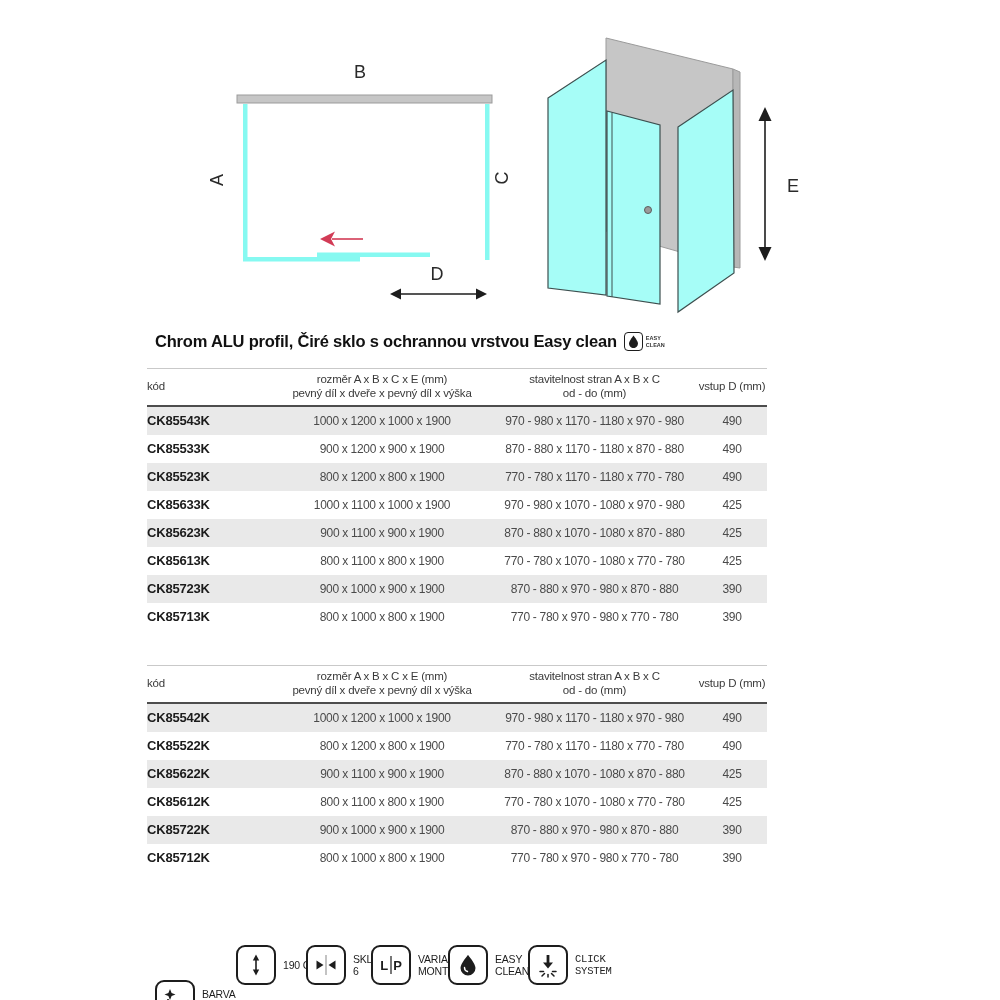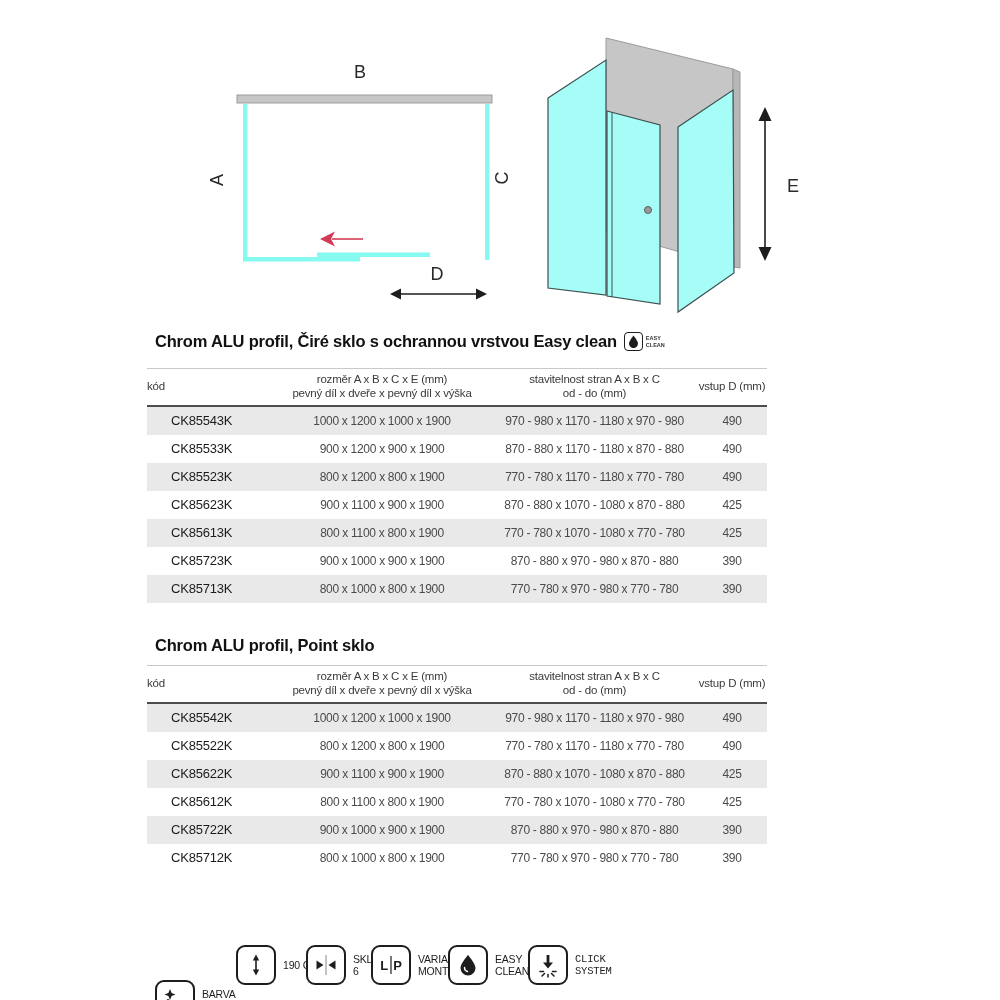--- a/index.html
+++ b/index.html
@@ -30,22 +30,22 @@
   .badge-txt{font-size:5.5px;font-weight:bold;line-height:1.1;color:#333;letter-spacing:0;}
 
   
   table.spec{position:absolute;left:147px;width:620px;border-collapse:collapse;table-layout:fixed;}
   table.spec thead th{font-weight:normal;font-size:11.5px;line-height:1.2;color:#3a3a3a;
        border-top:1px solid var(--rule-light);border-bottom:2px solid var(--rule-dark);
        padding:4px 0;height:24px;vertical-align:middle;letter-spacing:-0.2px;}
   table.spec th.h-code{text-align:left;}
   table.spec tbody td{height:28px;font-size:12px;color:var(--text-mid);text-align:center;
        letter-spacing:-0.3px;padding:0;}
-  table.spec tbody td.c-code{text-align:left;font-weight:normal;font-size:13px;color:var(--text-dark);
-       letter-spacing:-0.2px;padding-left:24px;}
+  table.spec tbody td.c-code{text-align:left;font-weight:bold;font-size:13px;color:var(--text-dark);
+       letter-spacing:-0.2px;}
   table.spec tbody tr:nth-child(odd){background:var(--row-alt);}
 
   
   .foot-item{position:absolute;top:945px;display:flex;align-items:center;gap:7px;}
   .pict{width:36px;height:36px;border:2px solid #1d1d1d;border-radius:9px;background:#fff;
         display:flex;align-items:center;justify-content:center;flex:0 0 auto;}
   .pict-label{font-size:10.5px;line-height:1.15;color:#1d1d1d;letter-spacing:-0.2px;white-space:nowrap;}
 </style>
 </head>
 <body>
@@ -147,20 +147,26 @@
       <td>490</td>
     </tr>
 
     <tr>
       <td class="c-code">CK85523K</td>
       <td>800 x 1200 x 800 x 1900</td>
       <td>770 - 780 x 1170 - 1180 x 770 - 780</td>
       <td>490</td>
     </tr>
 
+    <tr>
+      <td class="c-code">CK85633K</td>
+      <td>1000 x 1100 x 1000 x 1900</td>
+      <td>970 - 980 x 1070 - 1080 x 970 - 980</td>
+      <td>425</td>
+    </tr>
 
     <tr>
       <td class="c-code">CK85623K</td>
       <td>900 x 1100 x 900 x 1900</td>
       <td>870 - 880 x 1070 - 1080 x 870 - 880</td>
       <td>425</td>
     </tr>
 
     <tr>
       <td class="c-code">CK85613K</td>
@@ -178,23 +184,20 @@
 
     <tr>
       <td class="c-code">CK85713K</td>
       <td>800 x 1000 x 800 x 1900</td>
       <td>770 - 780 x 970 - 980 x 770 - 780</td>
       <td>390</td>
     </tr>
   </tbody>
   </table>
 
-  <div class="sec-title" style="top:636px;">
-    <span>Chrom ALU profil, Point sklo</span>
-  </div>
 
   <table class="spec" id="table-1" style="top:665px;">
     <colgroup>
         <col style="width:125px">
         <col style="width:220px">
         <col style="width:205px">
         <col style="width:70px">
       </colgroup>
     <thead>
       <tr>

